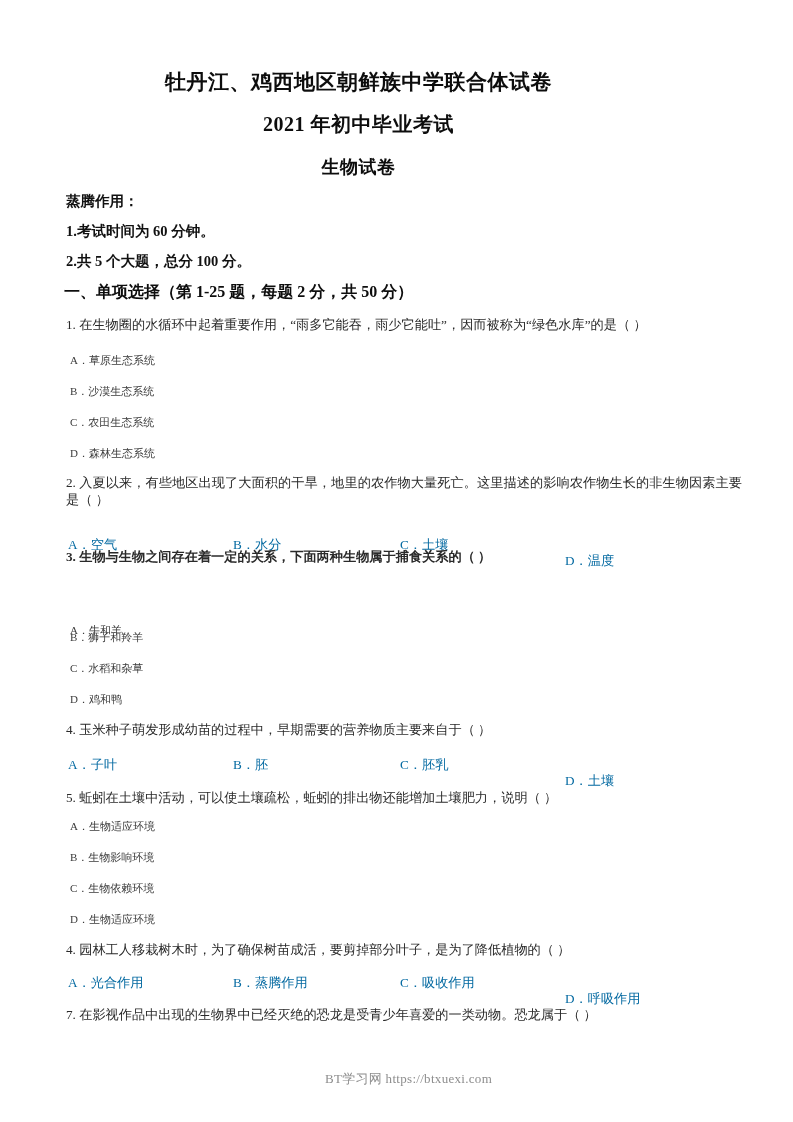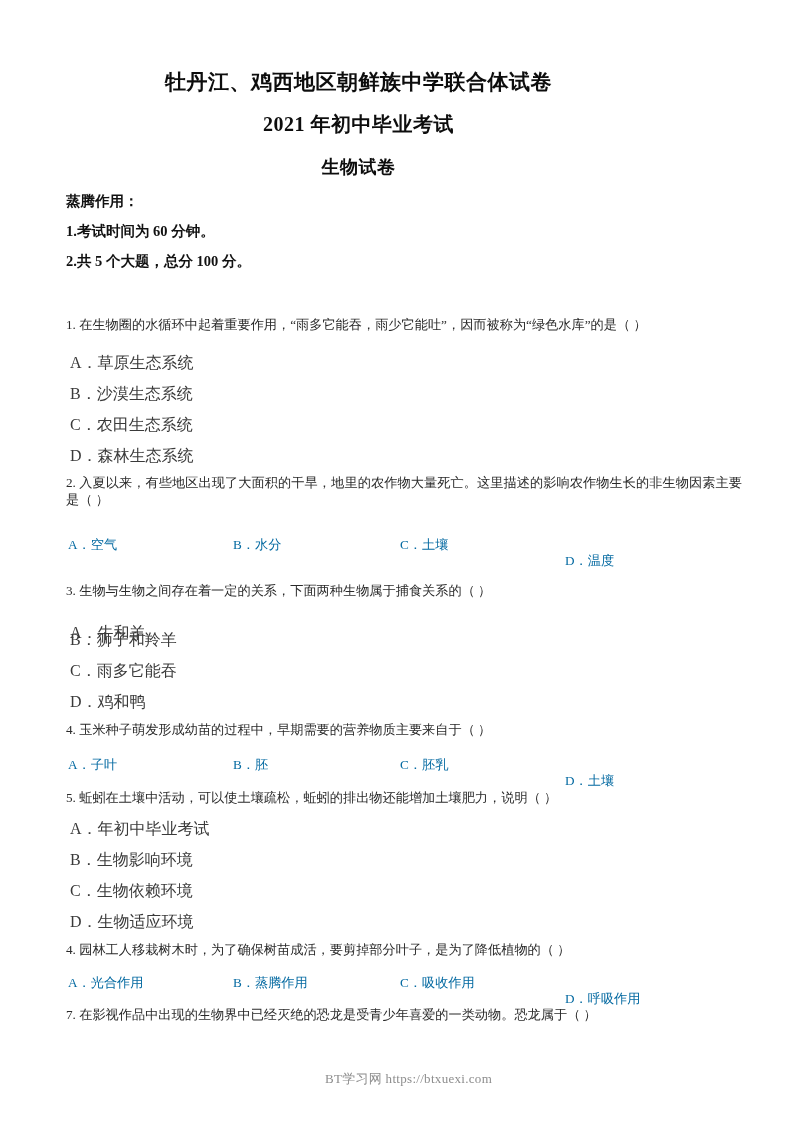--- a/index.html
+++ b/index.html
@@ -70,21 +70,21 @@
     font-size: 13.2px;
     line-height: 17px;
     color: #2a2a2a;
     text-align: justify;
   }
   .qstem.two-line { width: 676px; }
 
   .opt-vert {
     position: absolute;
     left: 70px;
-    font-size: 16px;
+    font-size: 11px;
     color: #3a3a3a;
     white-space: nowrap;
     text-align: center;
   }
 
   .opt-row {
     position: absolute;
     left: 0;
     width: 793px;
     height: 18px;
@@ -119,60 +119,61 @@
 <div class="page">
 
   <div class="doc-title title-1">牡丹江、鸡西地区朝鲜族中学联合体试卷</div>
   <div class="doc-title title-2">2021 年初中毕业考试</div>
   <div class="doc-title title-3">生物试卷</div>
 
   <div class="notice notice-0">蒸腾作用：</div>
   <div class="notice notice-1">1.考试时间为 60 分钟。</div>
   <div class="notice notice-2">2.共 5 个大题，总分 100 分。</div>
 
+  <div class="section-heading">一、单项选择（第 1-25 题，每题 2 分，共 50 分）</div>
 
   <div class="qblock">
     <div class="qstem" style="top:316px;">1. 在生物圈的水循环中起着重要作用，“雨多它能吞，雨少它能吐”，因而被称为“绿色水库”的是（      ）</div>
     <div class="opt-vert" style="top:353px;">A．草原生态系统</div>
     <div class="opt-vert" style="top:384px;">B．沙漠生态系统</div>
     <div class="opt-vert" style="top:415px;">C．农田生态系统</div>
     <div class="opt-vert" style="top:446px;">D．森林生态系统</div>
   </div>
 
   <div class="qblock">
     <div class="qstem two-line" style="top:474px;">2. 入夏以来，有些地区出现了大面积的干旱，地里的农作物大量死亡。这里描述的影响农作物生长的非生物因素主要是（      ）</div>
     <div class="opt-row" style="top:536px;">
       <span class="opt-col-a">A．空气</span>
       <span class="opt-col-b">B．水分</span>
       <span class="opt-col-c">C．土壤</span>
       <span class="opt-col-d">D．温度</span>
     </div>
   </div>
 
   <div class="qblock">
-    <div class="qstem" style="top:582px;">3. 生物与生物之间存在着一定的关系，下面两种生物属于捕食关系的（      ）</div>
+    <div class="qstem" style="top:548px;font-weight:bold;">3. 生物与生物之间存在着一定的关系，下面两种生物属于捕食关系的（      ）</div>
     <div class="opt-vert" style="top:599px;margin-top:24px;">A．牛和羊</div>
     <div class="opt-vert" style="top:630px;">B．狮子和羚羊</div>
-    <div class="opt-vert" style="top:661px;">C．雨多它能吞</div>
+    <div class="opt-vert" style="top:661px;">C．水稻和杂草</div>
     <div class="opt-vert" style="top:692px;">D．鸡和鸭</div>
   </div>
 
   <div class="qblock">
     <div class="qstem" style="top:721px;">4. 玉米种子萌发形成幼苗的过程中，早期需要的营养物质主要来自于（      ）</div>
     <div class="opt-row" style="top:756px;">
       <span class="opt-col-a">A．子叶</span>
       <span class="opt-col-b">B．胚</span>
       <span class="opt-col-c">C．胚乳</span>
       <span class="opt-col-d">D．土壤</span>
     </div>
   </div>
 
   <div class="qblock">
     <div class="qstem" style="top:789px;">5. 蚯蚓在土壤中活动，可以使土壤疏松，蚯蚓的排出物还能增加土壤肥力，说明（      ）</div>
-    <div class="opt-vert" style="top:819px;">A．年初中毕业考试</div>
+    <div class="opt-vert" style="top:819px;">A．生物适应环境</div>
     <div class="opt-vert" style="top:850px;">B．生物影响环境</div>
     <div class="opt-vert" style="top:881px;">C．生物依赖环境</div>
     <div class="opt-vert" style="top:912px;">D．生物适应环境</div>
   </div>
 
   <div class="qblock">
     <div class="qstem" style="top:941px;">4. 园林工人移栽树木时，为了确保树苗成活，要剪掉部分叶子，是为了降低植物的（      ）</div>
     <div class="opt-row" style="top:974px;">
       <span class="opt-col-a">A．光合作用</span>
       <span class="opt-col-b">B．蒸腾作用</span>

